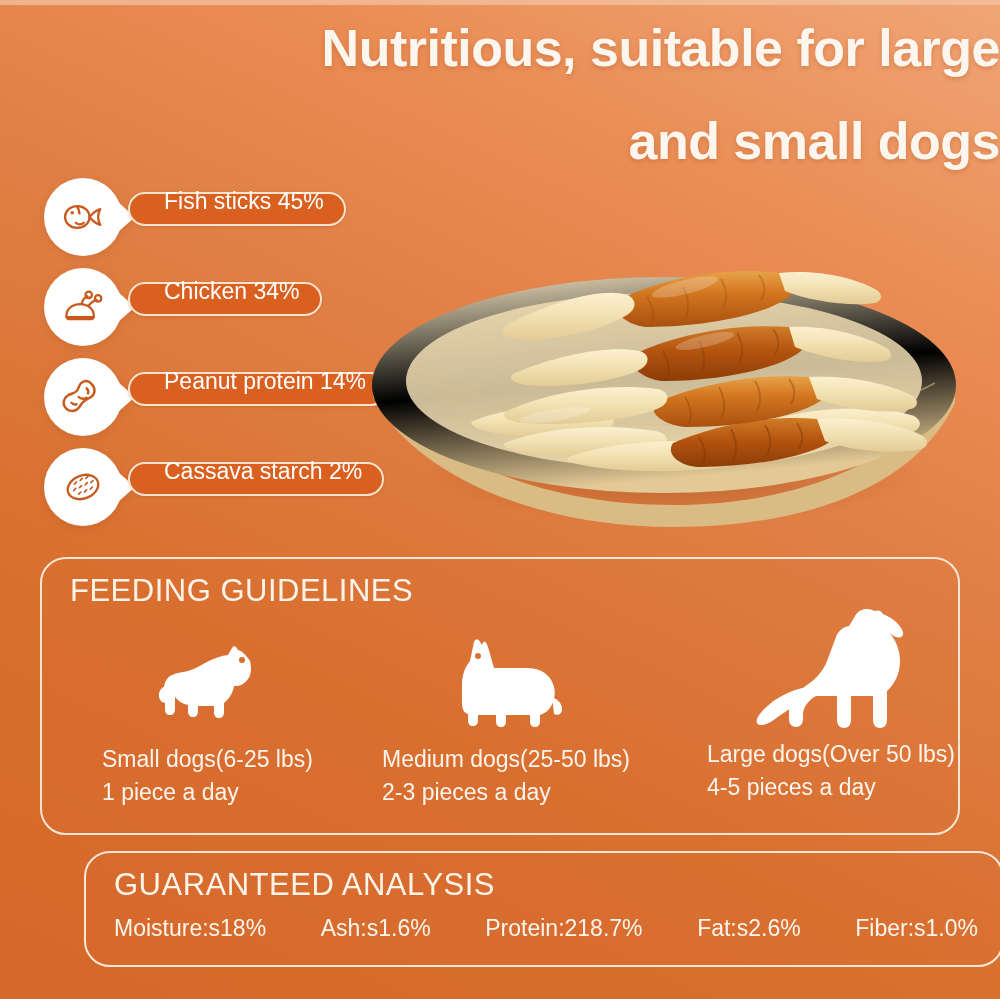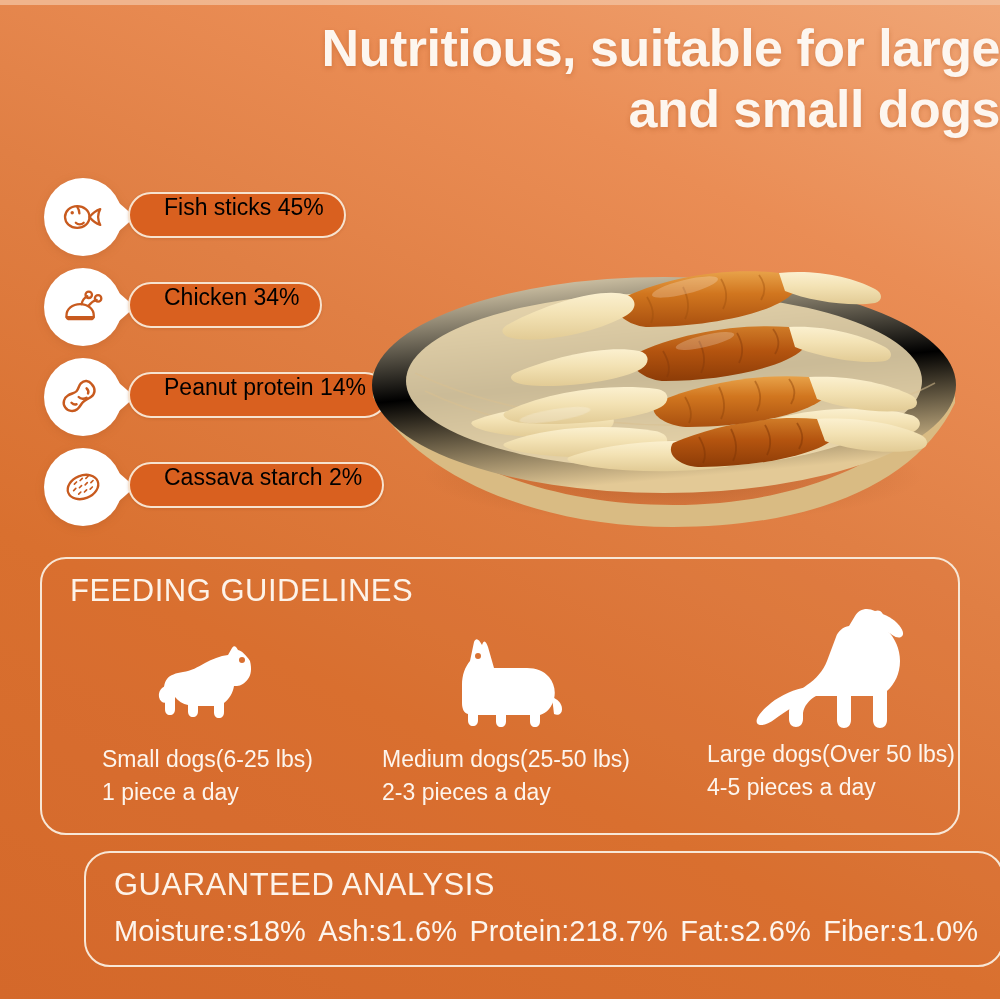--- a/index.html
+++ b/index.html
@@ -46,21 +46,21 @@
     left: 0;
     width: 1000px;
     text-align: right;
     color: #fdf6ef;
     font-size: 52px;
     font-weight: bold;
     line-height: 1.18;
     letter-spacing: -0.5px;
     text-shadow: 0 2px 5px rgba(150,60,10,.28);
   }
-  #title .l2 { display: block; }
+  #title .l2 { display: block; margin-top: 32px; }
 
   
   #ingredients {
     position: absolute;
     top: 172px;
     left: 44px;
     width: 330px;
   }
 
   .ing-row {
@@ -95,28 +95,28 @@
     border-top: 15px solid transparent;
     border-bottom: 15px solid transparent;
     border-left: 17px solid #ffffff;
   }
   .ing-bubble svg { width: 46px; height: 46px; display: block; position: relative; z-index: 2; }
 
   .ing-pill {
     position: absolute;
     left: 84px;
     top: 20px;
-    height: 46px;
+    height: 34px;
     padding: 0 20px 16px 34px;
     display: flex;
     align-items: center;
     background: #d9601f;
     border: 2px solid #f7e3cf;
     border-radius: 24px;
-    color: #000000;
+    color: #ffffff;
     font-size: 23px;
     white-space: nowrap;
     box-shadow: 0 1px 3px rgba(140,55,10,.2);
   }
 
   
   #product-photo {
     position: absolute;
     left: 355px;
     top: 175px;
@@ -190,21 +190,21 @@
   
   #analysis-values {
     position: absolute;
     left: 28px;
     top: 62px;
     width: 864px;
     display: flex;
     justify-content: space-between;
     align-items: center;
     color: #fdf5ed;
-    font-size: 29px;
+    font-size: 23px;
     white-space: nowrap;
   }
 </style>
 </head>
 <body>
 
 <div id="page">
 
   <div id="top-strip"></div>
 

